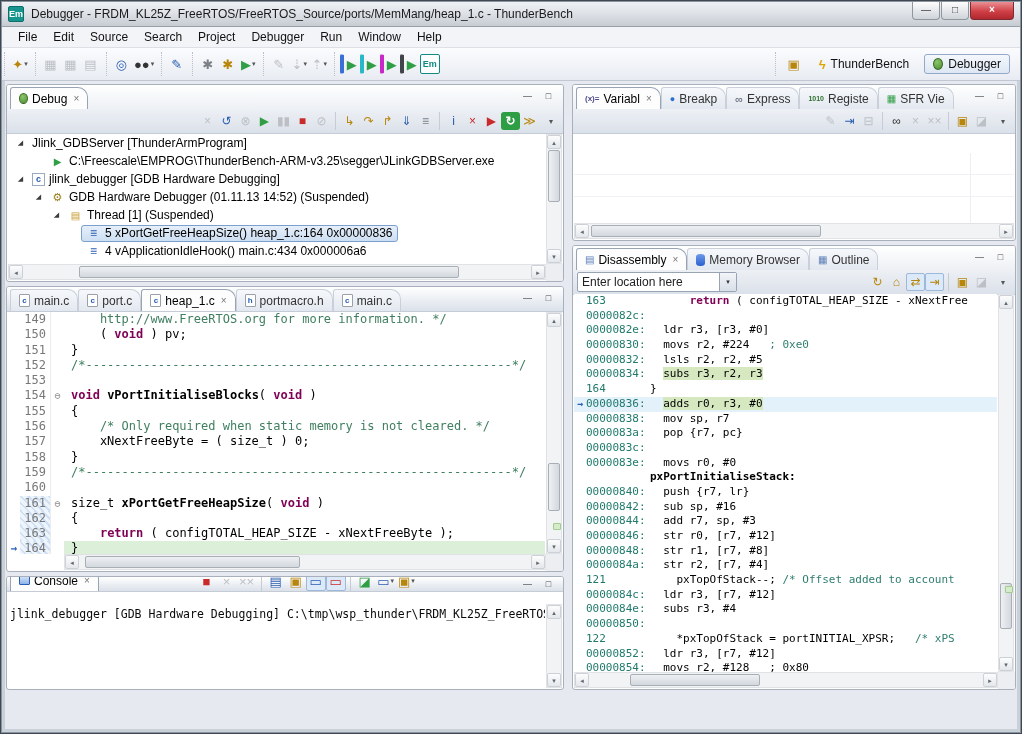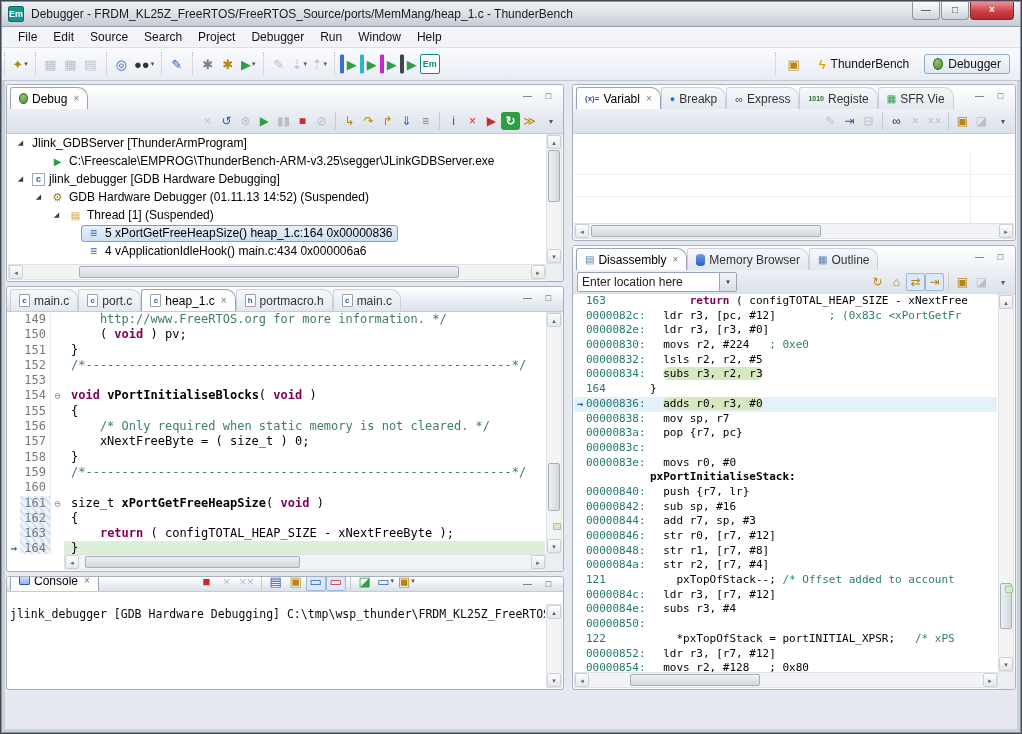--- a/index.html
+++ b/index.html
@@ -104,21 +104,21 @@
   .pl { color:#000; }
 
   
   .d-view { position:absolute; top:48px; left:1px; right:18px; bottom:17px; overflow:hidden; background:#fff;
     font-family:"DejaVu Sans Mono", monospace; font-size:11px; }
   .dline { display:flex; height:14.7px; line-height:14.7px; white-space:pre; }
   .d-ptr { width:12px; flex:none; color:#2b63b8; font-size:10px; font-weight:bold; text-align:center; }
   .d-addr { width:64px; flex:none; color:#1f7a6b; }
   .d-code { flex:1; }
   .dline.cur { background:#e3f1fb; }
-  .hl { background:#d6e8bf;border-radius:6px; }
+  .hl { background:#d6e8bf; }
   .dcmt { color:#2e7d6e; }
   .lbl { font-weight:bold; color:#000; }
   .combo { display:flex; align-items:center; width:160px; height:20px; border:1px solid #98a4b4; border-radius:2px; background:#fff; font-size:12px; margin-right:6px; }
   .combo input { border:none; outline:none; width:136px; padding:0 4px; font-size:12px; font-family:"Liberation Sans",sans-serif; color:#222; background:transparent; }
   .combo-btn { margin-left:auto; width:17px; height:100%; background:linear-gradient(#f2f5f9,#d8dfe8); border-left:1px solid #98a4b4; font-size:7px; text-align:center; line-height:18px; color:#333; }
 
   
   .vhdr { position:absolute; top:49px; left:1px; right:1px; height:19px; display:flex; font-size:12px; color:#222;
     background:linear-gradient(#fdfdfe,#e9edf3); border-bottom:1px solid #d6dae0; align-items:center;margin-top:48px; }
   .vhdr .ncol { flex:1; padding-left:6px; }
@@ -796,21 +796,20 @@
 
         <div class="dline">
           <span class="d-ptr"></span>
           <span class="d-addr">163</span>
           <span class="d-code"><span class=" pl">      </span><span class=" kw">return</span><span class=" pl"> ( configTOTAL_HEAP_SIZE - xNextFree</span></span>
         </div>
 
         <div class="dline">
           <span class="d-ptr"></span>
           <span class="d-addr">0000082c:</span>
-          <span class="d-code"><span class=" pl">  ldr r3, [pc, #12]</span><span class=" dcmt">        ; (0x83c &lt;xPortGetFr</span></span>
         </div>
 
         <div class="dline">
           <span class="d-ptr"></span>
           <span class="d-addr">0000082e:</span>
           <span class="d-code"><span class=" pl">  ldr r3, [r3, #0]</span></span>
         </div>
 
         <div class="dline">
           <span class="d-ptr"></span>

